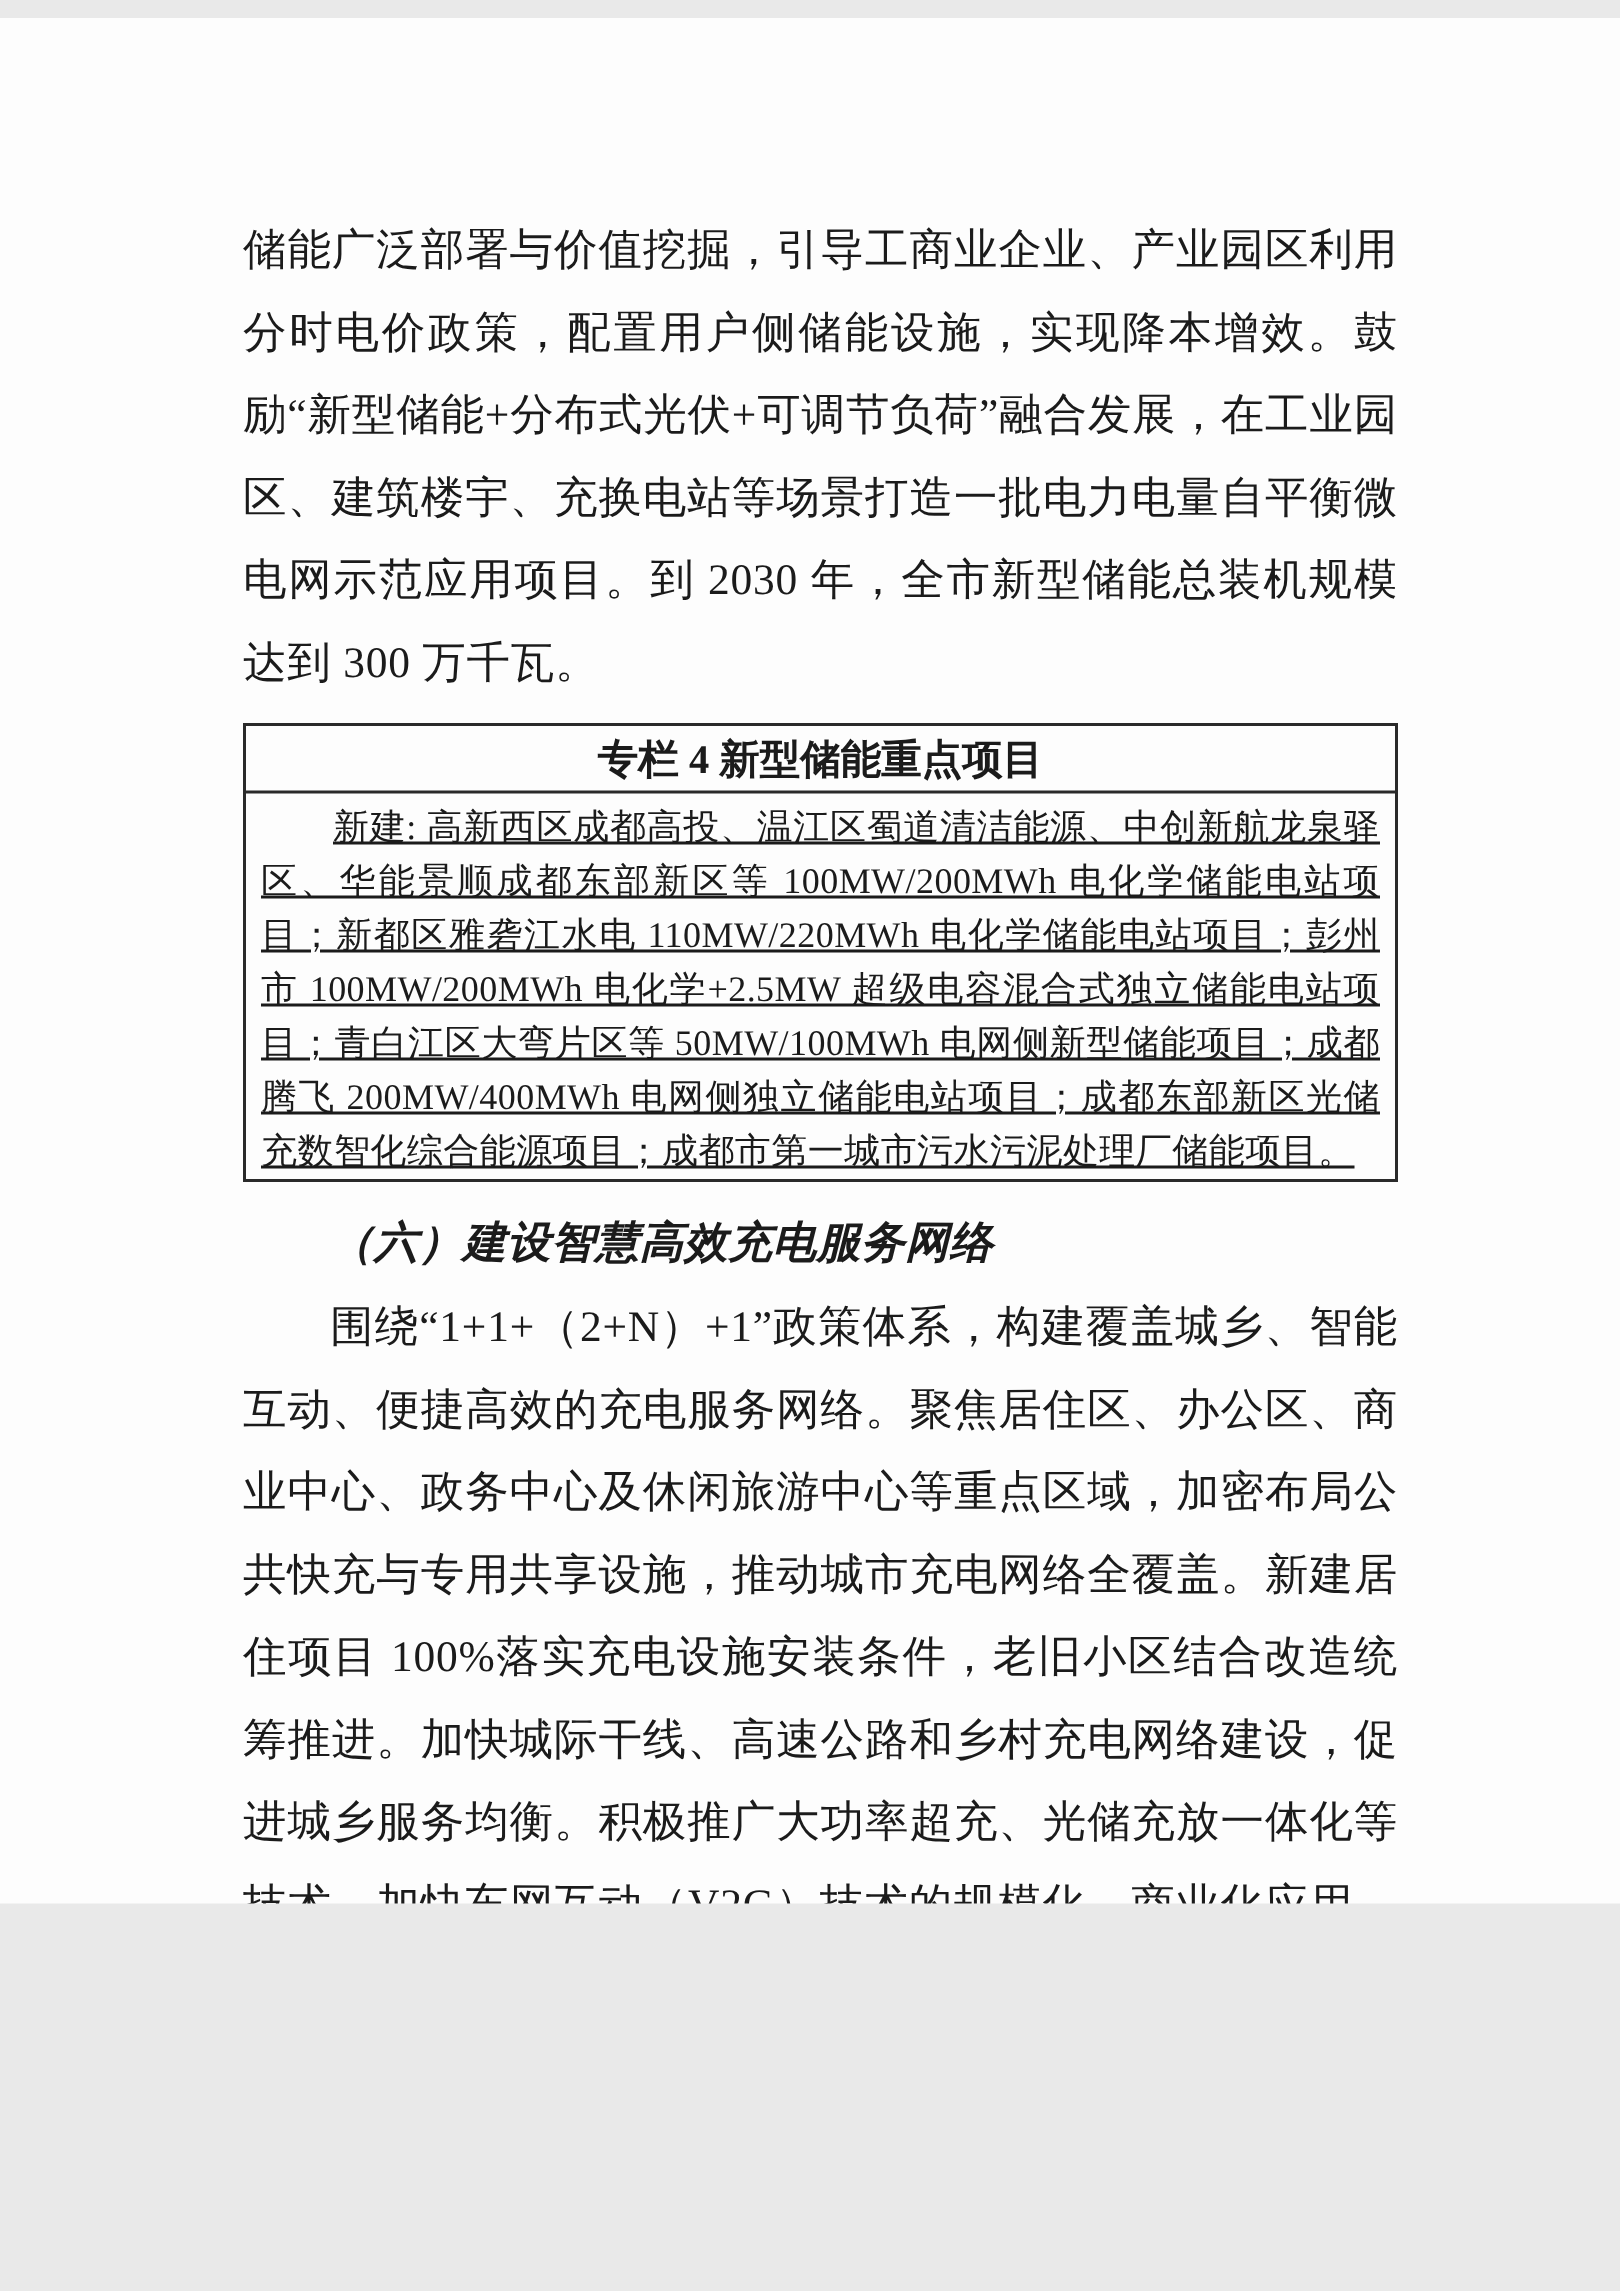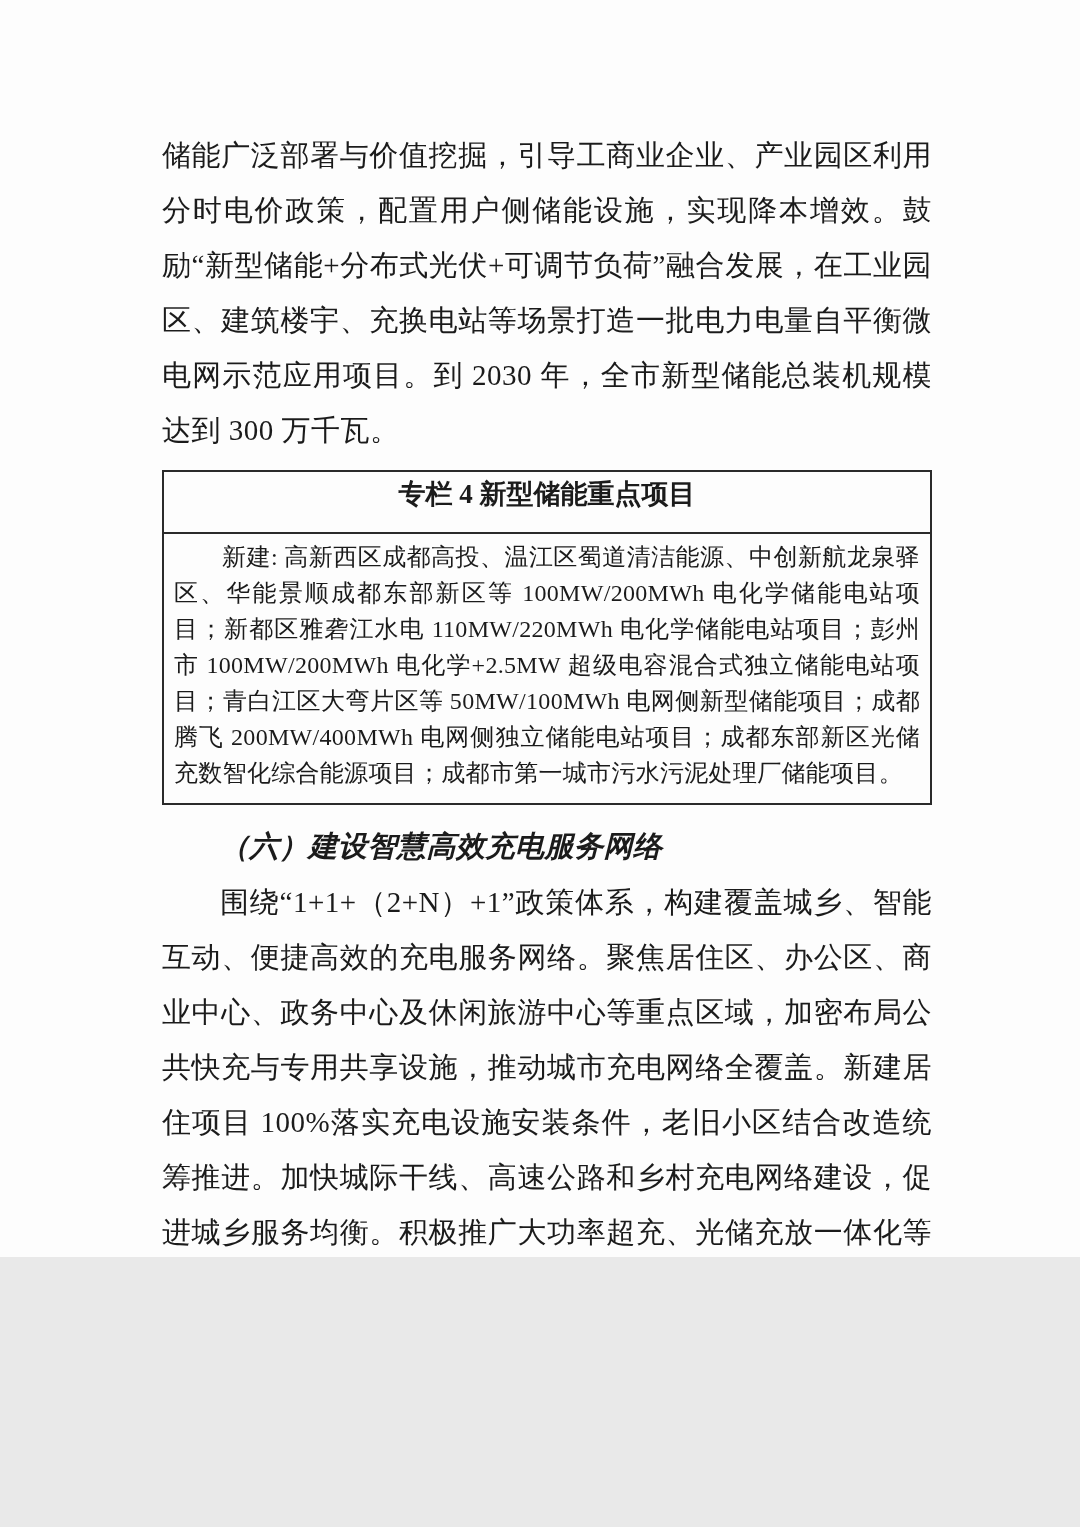--- a/index.html
+++ b/index.html
@@ -4,21 +4,21 @@
 <style>
   html, body {
     margin: 0;
     padding: 0;
     background: #e9e9e9;
   }
   .page {
     position: relative;
     width: 1080px;
     height: 1257px;
-    margin: 0 auto;
+    margin: 12px auto;
     background: #fdfdfd;
     font-family: "Liberation Serif", "DejaVu Serif", serif;
     color: #1b1b1b;
     overflow: hidden;
   }
   .content {
     position: absolute;
     left: 162px;
     top: 128px;
     width: 770px;
@@ -37,31 +37,32 @@
   .column-box {
     margin-top: 12px;
     border: 2px solid #2a2a2a;
   }
   .column-box-header {
     border-bottom: 2px solid #2a2a2a;
     text-align: center;
     font-weight: bold;
     font-size: 27px;
     line-height: 30px;
-    padding: 7px 4px 23px;
+    padding: 7px 4px 6px;
   }
   .column-box-body {
     margin: 0;
-    padding: 5px 10px 12px;
+    padding: 5px 10px 0;
     font-size: 24px;
     line-height: 36px;
     text-align: justify;
     text-justify: inter-ideograph;
     text-indent: 2em;
     letter-spacing: 0.3px;
+    text-decoration: underline;
   }
   .section-heading {
     margin: 12px 0 0 0;
     font-size: 29px;
     font-weight: bold;
     line-height: 58px;
     text-indent: 2em;
     letter-spacing: 0.5px;
     font-style: italic;
   }

